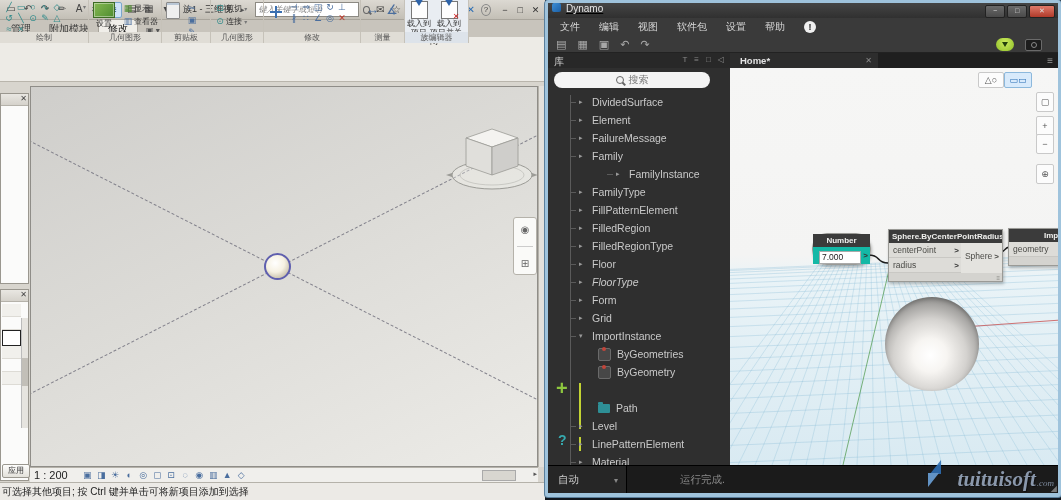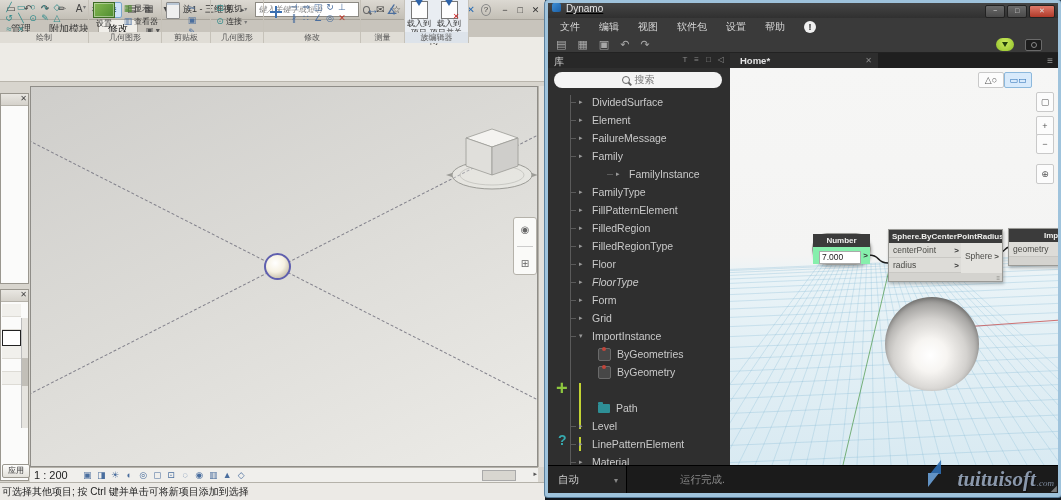--- a/index.html
+++ b/index.html
@@ -71,21 +71,21 @@
   .d-tool{font-size:11px;color:#a8a8a8;}
   .cloudbtn{position:absolute;right:44px;top:35px;width:18px;height:13px;background:radial-gradient(circle at 50% 35%,#cdeb5e,#8fbf28);border-radius:7px;display:flex;align-items:center;justify-content:center;}
   .cloudbtn .dn{width:0;height:0;border-left:3px solid transparent;border-right:3px solid transparent;border-top:5px solid #23400c;}
   .cambtn{position:absolute;right:16px;top:36px;width:15px;height:10px;background:#1d1d1d;border:1px solid #6a6a6a;border-radius:2px;}
   .cambtn::after{content:"";position:absolute;left:5px;top:2px;width:4px;height:4px;border:1px solid #888;border-radius:50%;}
   
   .d-lib{left:0;top:50px;width:182px;height:412px;background:#2f2f2f;}
   .lib-head{height:15px;background:#282828;position:relative;}
   .lib-title{position:absolute;left:6px;top:2px;font-size:10px;color:#cfcfcf;}
   .lib-hicons{position:absolute;right:6px;top:2px;display:flex;gap:7px;font-size:8px;color:#8a8a8a;}
-  .lib-search{position:absolute;left:6px;top:19px;width:168px;height:16px;background:#f4f4f4;border-radius:8px;display:flex;align-items:center;justify-content:center;gap:5px;}
+  .lib-search{position:absolute;left:6px;top:19px;width:156px;height:16px;background:#f4f4f4;border-radius:8px;display:flex;align-items:center;justify-content:center;gap:5px;}
   .lib-search .ph{font-size:10px;color:#777;}
   .mag{width:6px;height:6px;border:1.5px solid #666;border-radius:50%;position:relative;display:inline-block;}
   .mag::after{content:"";position:absolute;width:4px;height:1.5px;background:#666;transform:rotate(45deg);right:-3px;bottom:-1px;}
   .lib-list{position:absolute;left:0;top:38px;right:0;bottom:0;overflow:hidden;}
   .trunk{position:absolute;left:22px;top:4px;width:1px;background:#5a5a5a;}
   .lib-row{position:absolute;left:0;width:100%;height:18px;display:flex;align-items:center;}
   .lib-row .tick{width:6px;height:1px;background:#5a5a5a;margin-left:22px;}
   .lib-row .arr{font-size:7px;color:#9a9a9a;margin-left:3px;width:8px;}
   .lib-row .lbl{font-size:10.5px;color:#c9c9c9;margin-left:5px;white-space:nowrap;}
   .lib-row.child .lbl{margin-left:6px;}
@@ -569,21 +569,21 @@
           </svg>
         <div class="sphere3d"></div>
         <svg width="328" height="397" style="position:absolute;left:0;top:0;">
           <path d="M139,187 C151,187 146,195 158,195" fill="none" stroke="#1c1c1c" stroke-width="1.6"></path>
           <path d="M271,184 C275,184 274,180 279,179" fill="none" stroke="#1c1c1c" stroke-width="1.4"></path>
           <polygon points="279,176 285,179 279,182" fill="#1c1c1c"></polygon>
         </svg>
 
         <div class="node" style="left:82px;top:165px;width:57px;border-radius:15px;">
           <div class="nhead">Number</div>
-          <div style="height:17px;position:relative;background:#86efac;">
+          <div style="height:17px;position:relative;background:#14b8a6;">
             <span class="nval" style="position:absolute;left:3px;top:2px;">7.000</span>
             <span class="nport" style="top:4px;">&gt;</span>
           </div>
         </div>
 
         <div class="node" style="left:158px;top:161px;width:113px;">
           <div class="nhead">Sphere.ByCenterPointRadius</div>
           <div style="position:relative;text-align:right;">
             <div style="width:72px;">
               <div class="nrow">

